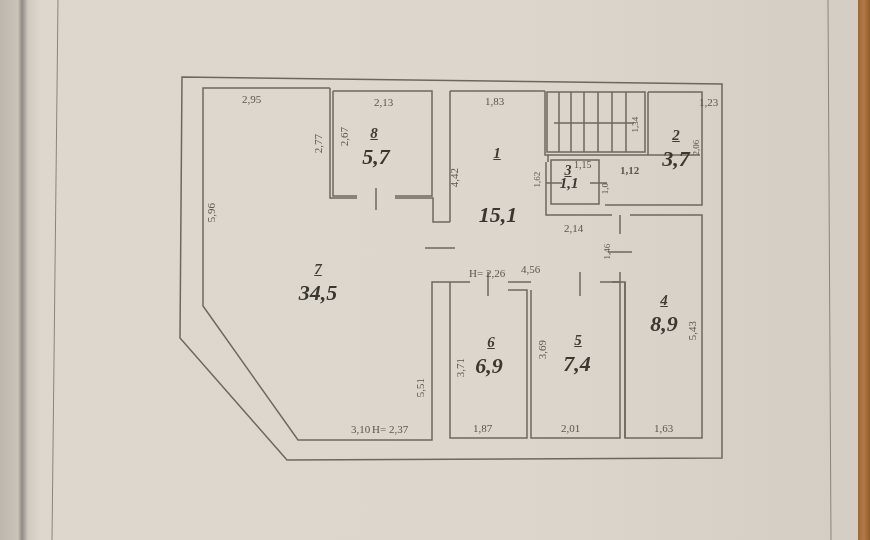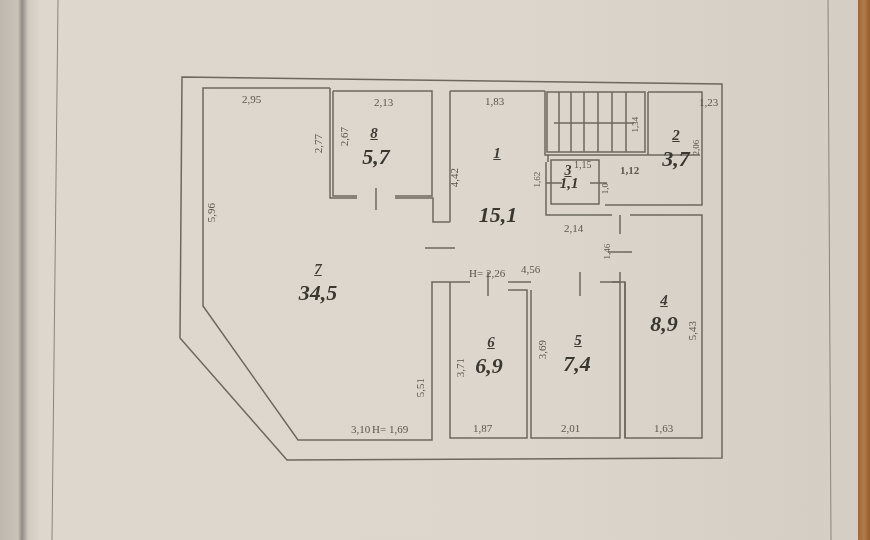--- a/index.html
+++ b/index.html
@@ -115,21 +115,21 @@
 <div class="room-area" style="left:577px;top:353px;">7,4</div>
 
 <div class="room-num" style="left:491px;top:335px;">6</div>
 <div class="room-area" style="left:489px;top:355px;">6,9</div>
 
 <div class="lbl" style="left:242px;top:94px;">2,95</div>
 <div class="lbl vert" style="left:202px;top:207px;">5,96</div>
 <div class="lbl vert" style="left:309px;top:138px;">2,77</div>
 <div class="lbl vert" style="left:411px;top:382px;">5,51</div>
 <div class="lbl" style="left:327px;top:424px;margin-left:24px;">3,10</div>
-<div class="lbl" style="left:372px;top:424px;">H= 1,69</div>
+<div class="lbl" style="left:372px;top:424px;">H= 2,37</div>
 
 <div class="lbl" style="left:374px;top:97px;">2,13</div>
 <div class="lbl vert" style="left:335px;top:131px;">2,67</div>
 
 <div class="lbl" style="left:485px;top:96px;">1,83</div>
 <div class="lbl vert" style="left:445px;top:172px;">4,42</div>
 <div class="lbl vert" style="left:628px;top:120px;font-size:9px;">1,34</div>
 
 <div class="lbl" style="left:659px;top:97px;margin-left:40px;">1,23</div>
 <div class="lbl vert" style="left:689px;top:143px;font-size:9px;">2,06</div>

